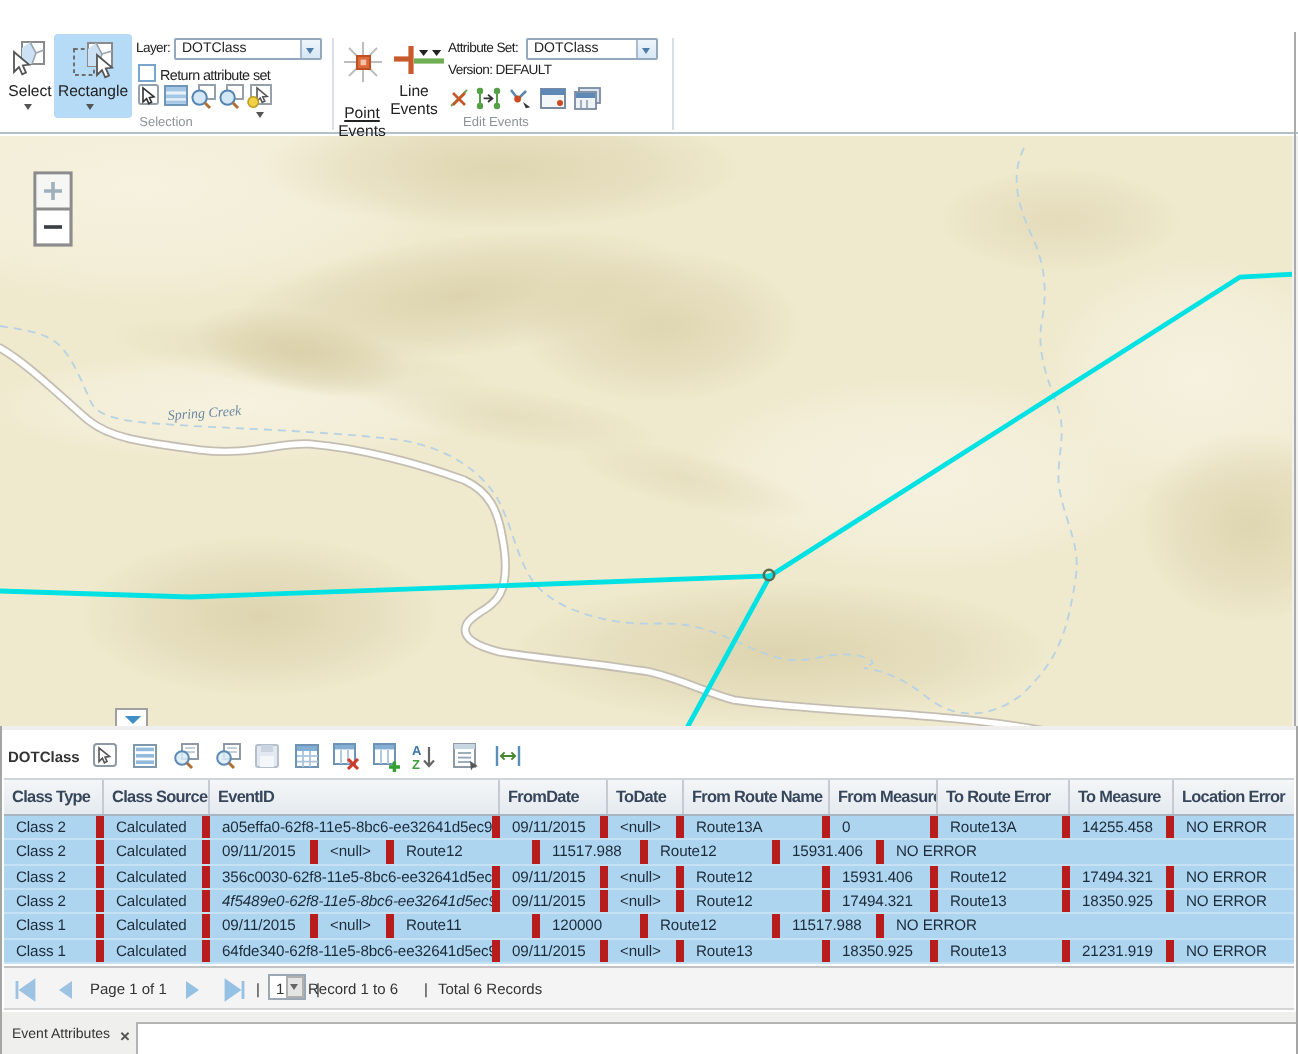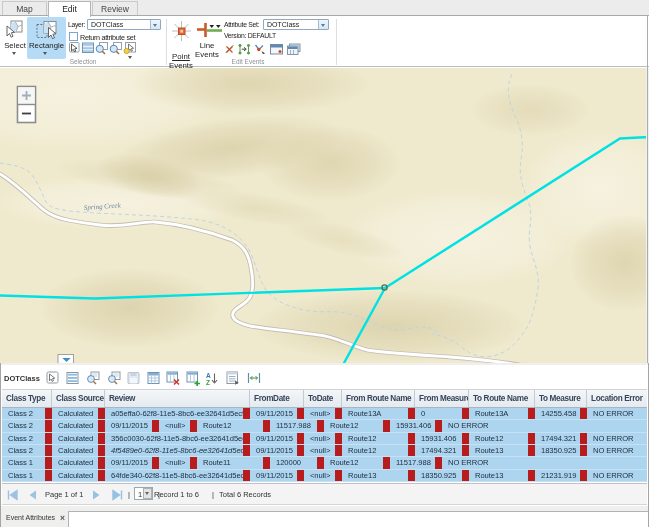--- a/index.html
+++ b/index.html
@@ -32,39 +32,34 @@
 
 #panel { position:absolute; left:0; top:363px; width:649px; height:164px; background:#fff; border-left:1px solid #a5a5a5; border-right:1px solid #a5a5a5; }
 #ptoolbar { position:absolute; left:0; top:2px; width:647px; height:24px; background:#fff; }
 #ptoolbar .pt-label { position:absolute; left:3px; top:9px; font-size:7.5px; color:#333; font-weight:bold; }
 
 
 #grid { position:absolute; left:1px; top:26px; width:645px; }
 .hrow { display:flex; height:19px; background:linear-gradient(#f4f6f8,#e4eaef); border-top:1px solid #cdd3d9; border-bottom:1px solid #a9b5c0; }
 .hcell { font-size:8.2px; letter-spacing:-0.35px; font-weight:bold; color:#37465a; line-height:17px; padding-left:4px; border-right:1px solid #c4cbd3; overflow:hidden; white-space:nowrap; }
 .drow { display:flex; height:12.33px; background:#aed5f0; border-bottom:1px solid #c6e1f4; }
-.dcell { font-size:7.6px; letter-spacing:-0.06px; color:#1c2b3a; line-height:11.5px; padding-left:6px; border-right:7px solid #b91c1c; overflow:hidden; white-space:nowrap; }
+.dcell { font-size:7.6px; letter-spacing:-0.06px; color:#1c2b3a; line-height:11.5px; padding-left:6px; border-right:4px solid #b91c1c; overflow:hidden; white-space:nowrap; }
 
 
 #pager { position:absolute; left:1px; top:120px; width:645px; height:22px; background:#f4f4f4; border-top:1px solid #c2c2c2; border-bottom:1px solid #d5d5d5; font-size:7.5px; color:#333; }
 
 
 #btabs { position:absolute; left:0; top:143px; width:647px; height:21px; background:#efefee; }
 #btabs .white { position:absolute; left:67px; top:5px; right:0; bottom:0; background:#fff; border-left:1px solid #b3b3b3; border-top:1px solid #b3b3b3; }
 #btabs .btext { position:absolute; left:5px; top:8px; font-size:7px; color:#333; }
 </style>
 </head>
 <body>
 <div id="app">
 
-  <div id="tabstrip">
-    <div class="ttab" style="left:2px; width:45px;">Map</div>
-    <div class="ttab active" style="left:48px; width:43px;">Edit</div>
-    <div class="ttab" style="left:92px; width:46px;">Review</div>
-  </div>
 
   <div id="ribbon">
 
     <svg class="abs" style="left:3px; top:2px;" width="22" height="21" viewBox="0 0 22 21">
       <rect x="8" y="2" width="11" height="11" fill="#fff" stroke="#8a8a8a"></rect>
       <path d="M8 5 L12 2 L15 7.5 L13 13 L8 13 Z" fill="#cce2f4" stroke="none"></path>
       <path d="M12 2 L15 7.5 L13 13 M15 7.5 L19 6" fill="none" stroke="#9aa4ac" stroke-width="0.8"></path>
       <path d="M4 7 L4 17 L6.5 14.5 L8.1 18.2 L10 17.3 L8.4 13.7 L11.5 13.3 Z" fill="#fff" stroke="#555" stroke-width="0.9"></path>
     </svg>
     <div class="bigbtn-label" style="left:1px; top:24.5px; width:28px;">Select</div>
@@ -346,26 +341,26 @@
           <line x1="1.5" y1="2" x2="1.5" y2="12" stroke="#5a8db8" stroke-width="1.2"></line>
           <line x1="12.5" y1="2" x2="12.5" y2="12" stroke="#5a8db8" stroke-width="1.2"></line>
           <path d="M3.5 7 L10.5 7 M5.3 5.2 L3.5 7 L5.3 8.8 M8.7 5.2 L10.5 7 L8.7 8.8" fill="none" stroke="#49862f" stroke-width="1"></path>
         </g>
       </svg>
     </div>
     <div id="grid">
       <div class="hrow">
         <div class="hcell" style="width:50px;">Class Type</div>
         <div class="hcell" style="width:53px;">Class Source</div>
-        <div class="hcell" style="width:145px;">Review</div>
+        <div class="hcell" style="width:145px;">EventID</div>
         <div class="hcell" style="width:54px;">FromDate</div>
         <div class="hcell" style="width:38px;">ToDate</div>
         <div class="hcell" style="width:73px;">From Route Name</div>
         <div class="hcell" style="width:54px;">From Measure</div>
-        <div class="hcell" style="width:66px;">To Route Name</div>
+        <div class="hcell" style="width:66px;">To Route Error</div>
         <div class="hcell" style="width:52px;">To Measure</div>
         <div class="hcell" style="width:60px; border-right:none;">Location Error</div>
       </div>
       <div class="drow">
           <div class="dcell" style="width:50px;">Class 2</div>
           <div class="dcell" style="width:53px;">Calculated</div>
           <div class="dcell" style="width:145px;">a05effa0-62f8-11e5-8bc6-ee32641d5ec9</div>
           <div class="dcell" style="width:54px;">09/11/2015</div>
           <div class="dcell" style="width:38px;">&lt;null&gt;</div>
           <div class="dcell" style="width:73px;">Route13A</div>

